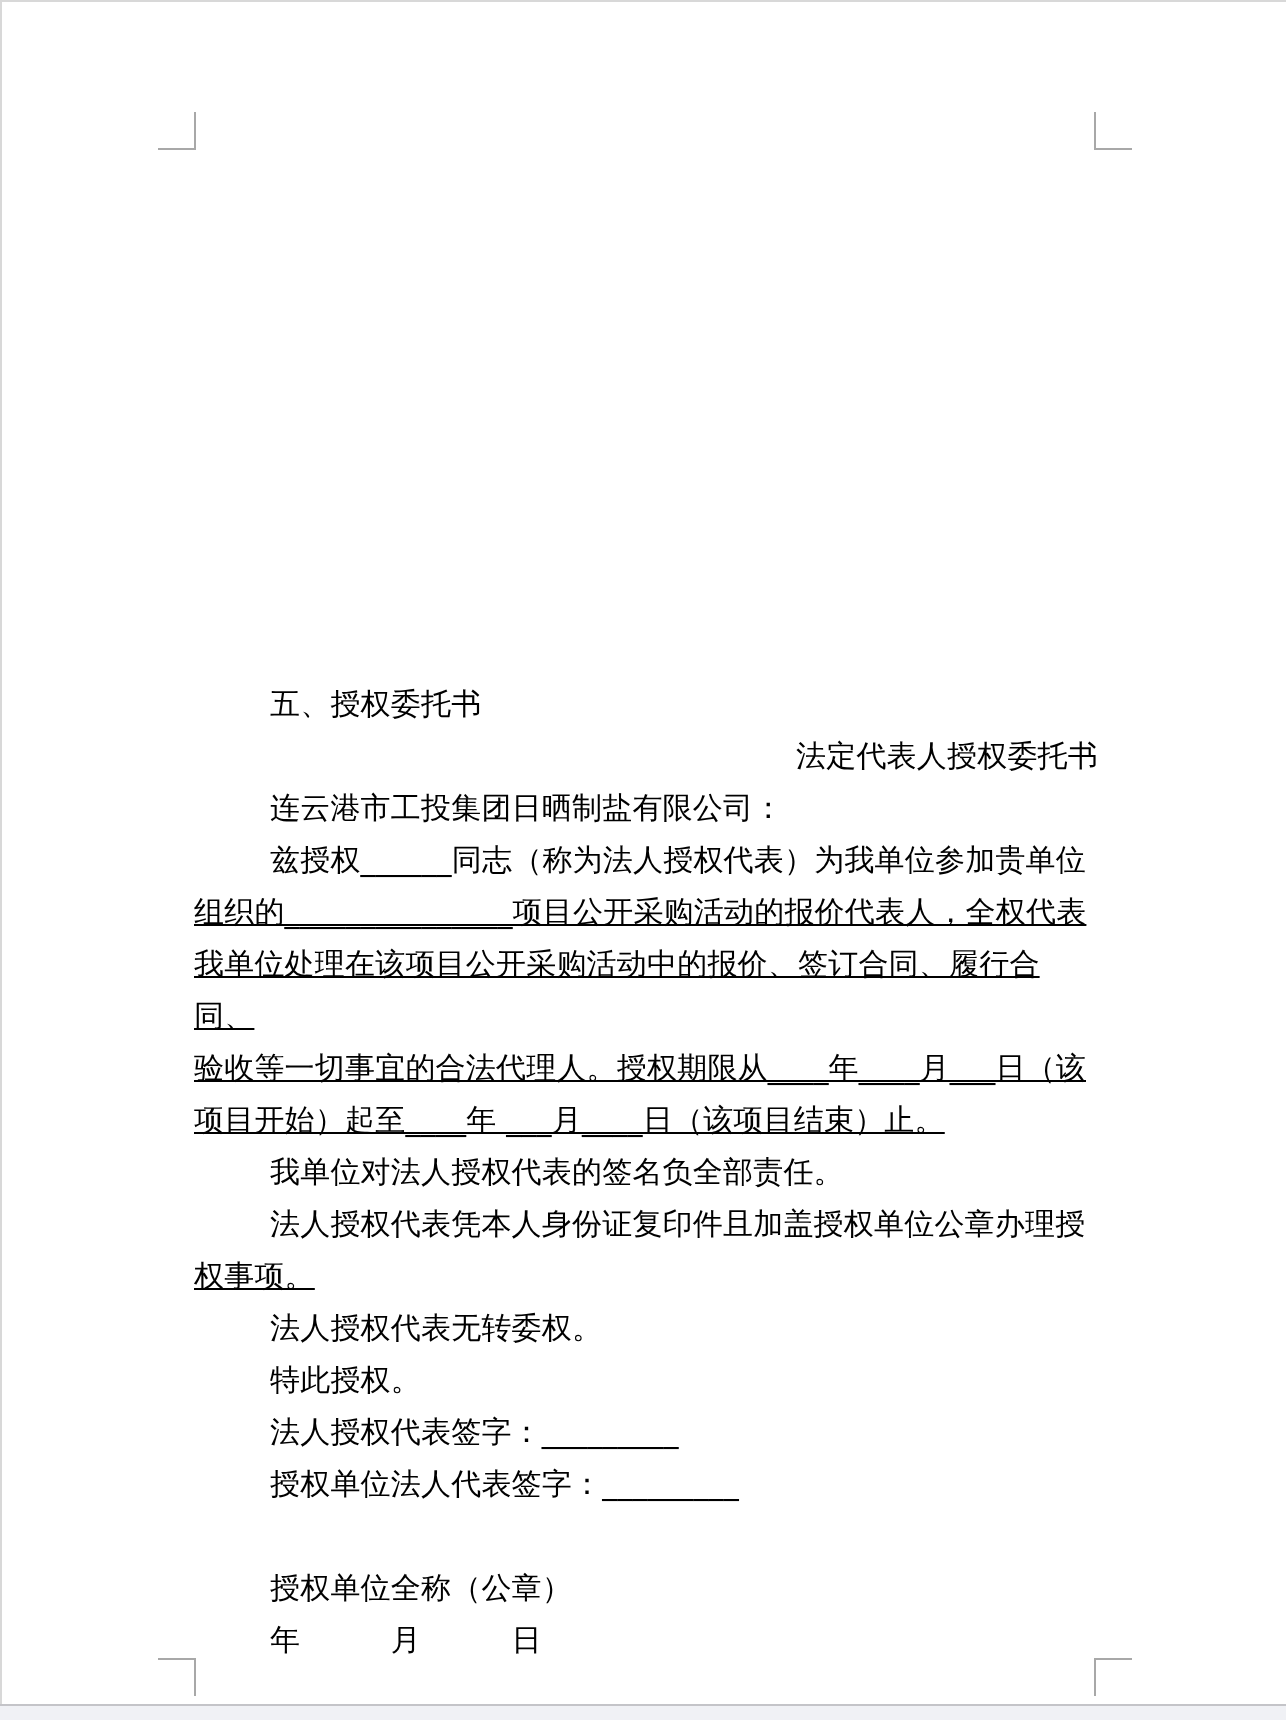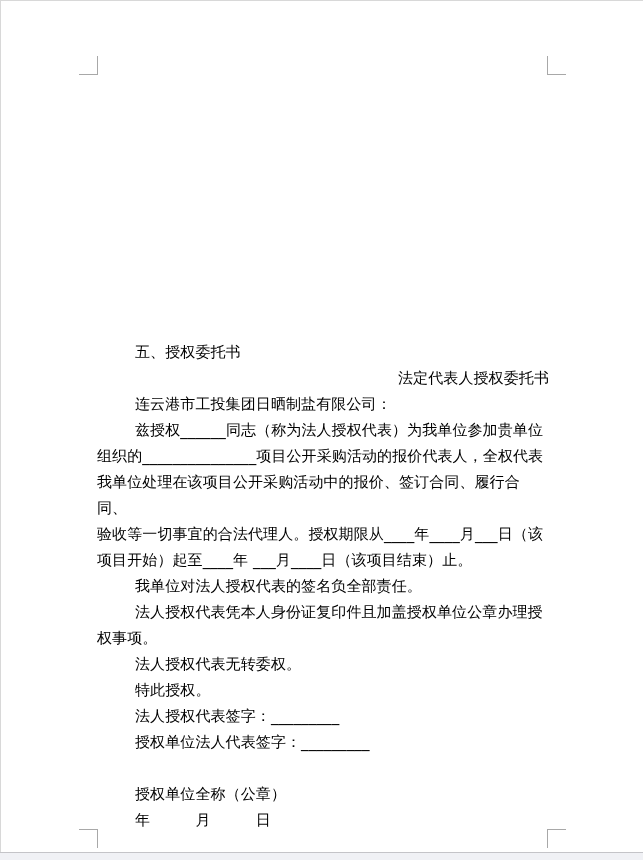--- a/index.html
+++ b/index.html
@@ -40,21 +40,21 @@
     left: 97px; top: 339px; width: 452px;
     color: var(--ink);
     font-size: 15px;
     line-height: 26px;
     letter-spacing: 0.1px;
     white-space: pre-wrap;
   }
   .line        { min-height: 26px; }
   .line.indent { text-indent: 38px; }
   .line.center { text-align: right; text-indent: 28px; }
-  .line.flush  { text-indent: 0; }
+  .line.flush  { text-indent: 0; text-decoration: underline; }
   .line.blank  { height: 26px; }
 </style>
 </head>
 <body>
 
 <div class="page">
   <div class="edge-top"></div>
   <div class="edge-left"></div>
 
   <div class="crop tl"></div>

